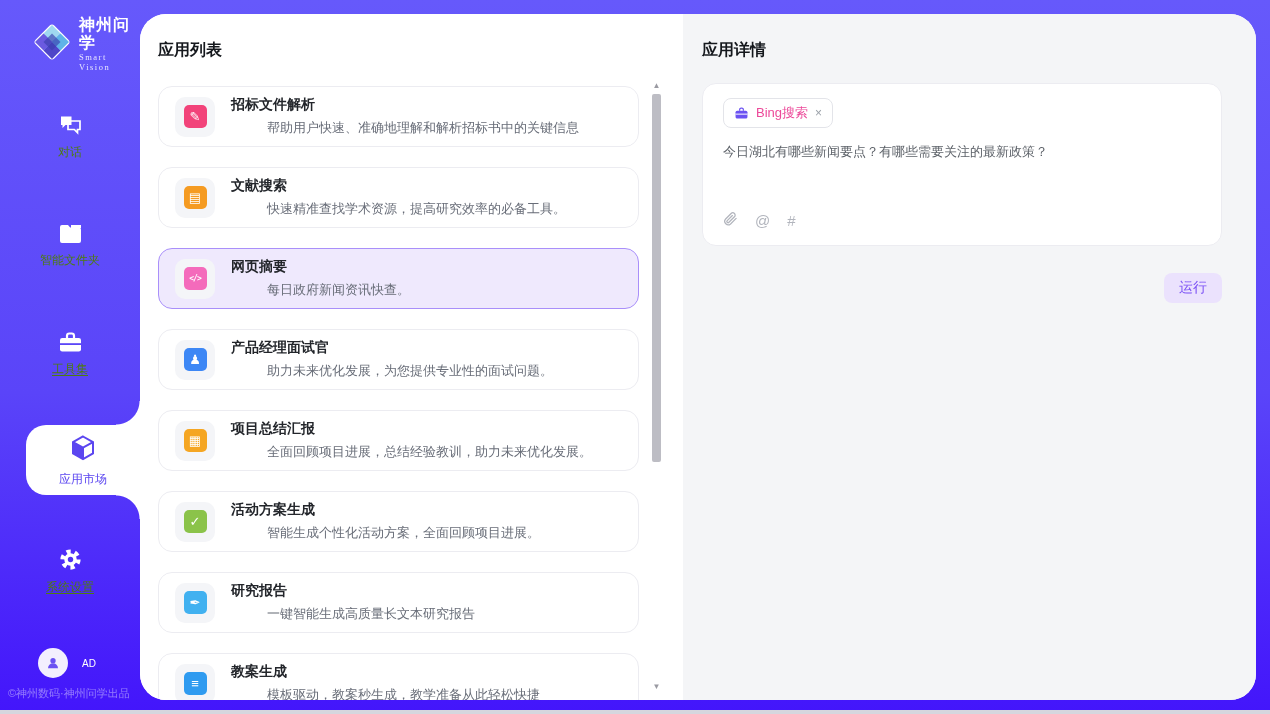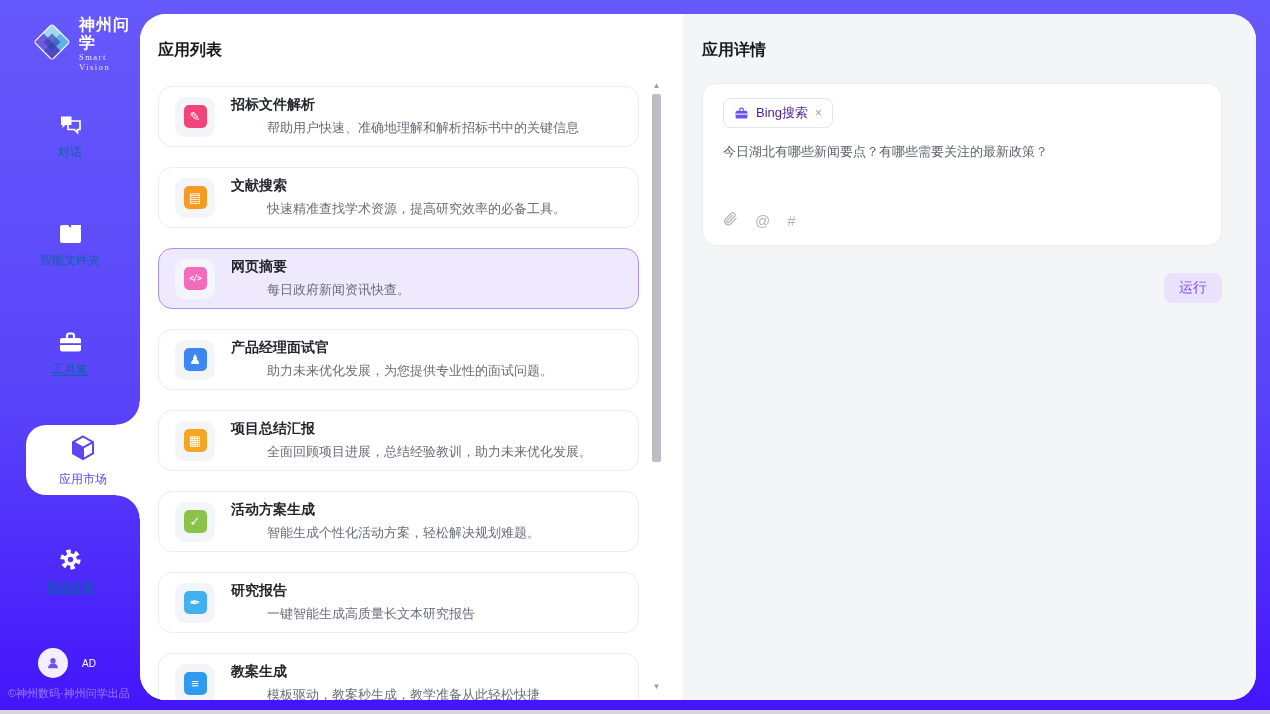--- a/index.html
+++ b/index.html
@@ -7,21 +7,21 @@
   body {
     font-family:"Liberation Sans","DejaVu Sans",sans-serif;
     background:linear-gradient(180deg,#6659fb 0%,#5a44f9 55%,#4315fb 100%);
     position:relative; color:#1b1f26;
   }
   
   .sidebar { position:absolute; left:0; top:0; width:140px; height:714px; }
   .brand { position:absolute; top:16px; left:33px; display:flex; align-items:center; gap:8px;font-family:Liberation Serif, serif; }
   .brand-name { color:#fff; font-size:16px; font-weight:bold; letter-spacing:1px; line-height:1.1; }
   .brand-sub { color:#e8e6ff; font-size:8.5px; letter-spacing:1.5px; }
-  .nav-item { position:absolute; width:140px; text-align:center; color:#0369a1; cursor:pointer; }
+  .nav-item { position:absolute; width:140px; text-align:center; color:#4d7c0f; cursor:pointer; }
   .nav-item .lbl { display:block; margin-top:6px; font-size:12px; }
   .nav-item .lbl.u { text-decoration:underline; text-underline-offset:2px; }
   .nav-item svg { display:block; margin:0 auto; }
   .nav-active-tab {
     position:absolute; left:26px; right:0; top:425px; height:70px;
     background:#fff; border-radius:20px 0 0 20px; color:#5b46f0;
     display:flex; flex-direction:column; align-items:center; justify-content:center; cursor:pointer;
   }
   .nav-active-tab .lbl { margin-top:4px; font-size:12px; color:#5b46f0; }
   .notch { position:absolute; right:0; width:24px; height:24px; }
@@ -57,21 +57,21 @@
   .sb-arrow.up { top:0; } .sb-arrow.down { bottom:0; }
   .sb-thumb { position:absolute; left:1px; top:14px; width:9px; height:368px; background:#bdbdc4; border-radius:2px; }
   
   .right-col { flex:1; background:#f4f5f7; padding:26px 34px 0 19px; }
   .detail-card {
     margin-top:22px; background:#fff; border:1px solid #ececf1; border-radius:14px;
     height:163px; padding:14px 20px 12px 20px; display:flex; flex-direction:column;
   }
   .chip { display:inline-flex; align-items:center; gap:7px; border:1px solid #e3e4e9; border-radius:8px;
           padding:0 10px; height:30px; background:#fff; align-self:flex-start; cursor:pointer; }
-  .chip-label { font-size:13px; color:#4c1d95; }
+  .chip-label { font-size:13px; color:#ec4899; }
   .chip-close { color:#9aa0a8; font-size:12px; cursor:pointer; }
   .query-text { margin-top:15px; font-size:13px; color:#5d6269; flex:1; }
   .tool-row { display:flex; align-items:center; gap:17px; color:#b2b5bd; padding-bottom:4px; }
   .tool-row .ti { font-size:15px; cursor:pointer; line-height:1; }
   .run-row { margin-top:27px; text-align:right; }
   .run-btn { display:inline-block; background:#ebe2fd; color:#7a4ff5; font-size:14px;
              padding:6px 15px; border-radius:8px; border:none; cursor:pointer; font-family:inherit; }
   
   .bottom-strip { position:absolute; left:0; bottom:0; width:1270px; height:4px; background:#d6d6de; }
 </style>
@@ -190,21 +190,21 @@
             <div class="t">项目总结汇报</div>
             <div class="d">全面回顾项目进展，总结经验教训，助力未来优化发展。</div>
           </span>
         </div>
         <div class="app-card">
           <span class="tile">
             <span class="glyph" style="background: rgb(139, 195, 74);">✓</span>
           </span>
           <span>
             <div class="t">活动方案生成</div>
-            <div class="d">智能生成个性化活动方案，轻松解决规划难题。</div>
+            <div class="d">智能生成个性化活动方案，全面回顾项目进展。</div>
           </span>
         </div>
         <div class="app-card">
           <span class="tile">
             <span class="glyph" style="background: rgb(65, 177, 240);">✒</span>
           </span>
           <span>
             <div class="t">研究报告</div>
             <div class="d">一键智能生成高质量长文本研究报告</div>
           </span>

